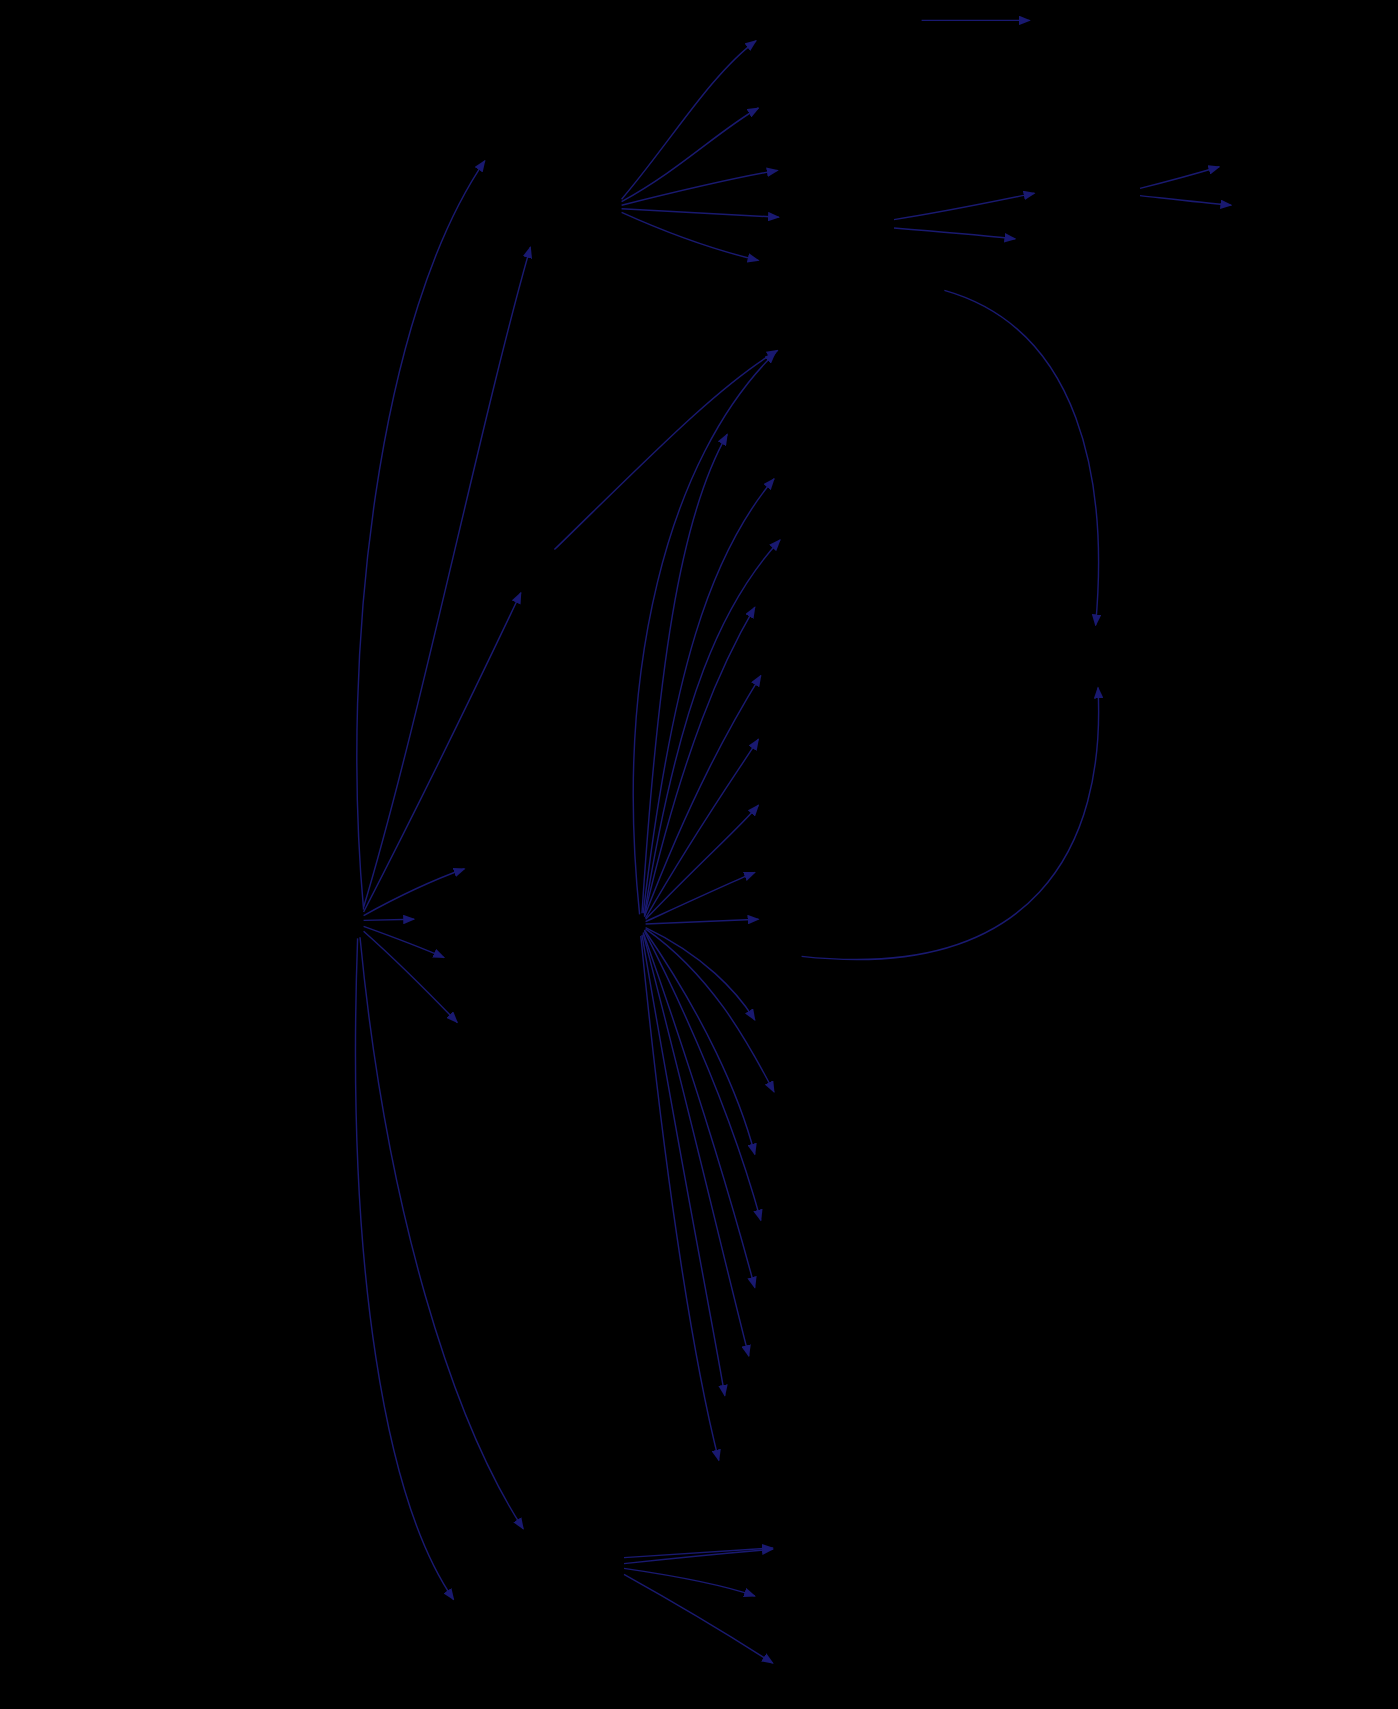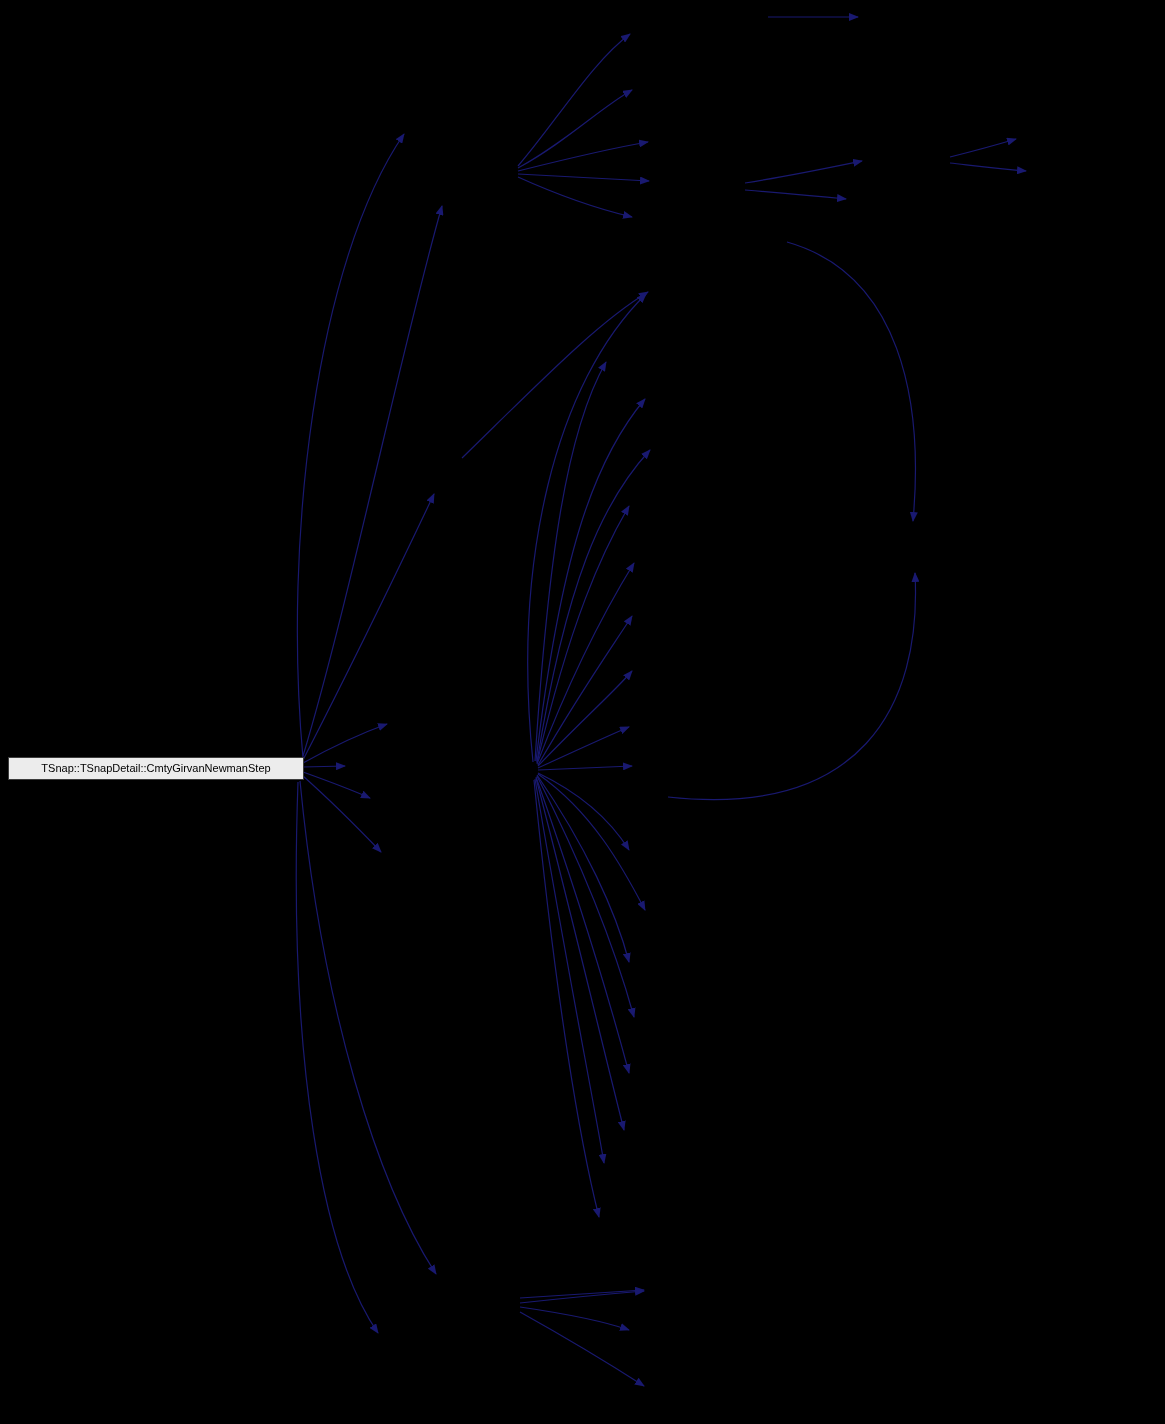--- a/index.html
+++ b/index.html
@@ -88,17 +88,14 @@
         <path d="M536,778 C576,932 604,1052 624,1130" class="edge" stroke="#191970" marker-end="url(#arrowhead)"></path>
         <path d="M535,779 C566,962 590,1082 604,1163" class="edge" stroke="#191970" marker-end="url(#arrowhead)"></path>
         <path d="M534,780 C556,1002 580,1142 599,1217" class="edge" stroke="#191970" marker-end="url(#arrowhead)"></path>
         <path d="M520,1298 L644,1290" class="edge" stroke="#191970" marker-end="url(#arrowhead)"></path>
         <path d="M520,1303 C566,1298 608,1294 644,1291" class="edge" stroke="#191970" marker-end="url(#arrowhead)"></path>
         <path d="M520,1307 C568,1314 606,1322 629,1330" class="edge" stroke="#191970" marker-end="url(#arrowhead)"></path>
         <path d="M520,1312 C572,1341 616,1368 644,1386" class="edge" stroke="#191970" marker-end="url(#arrowhead)"></path>
       </g>
   </svg>
 
-  <div class="graph-node" id="main-node" style="left: 8px; top: 757px; width: 296px; height: 23px; background: rgb(236, 236, 236); border: 1px solid rgb(61, 61, 61); color: rgb(0, 0, 0);">
-    <span>TSnap::TSnapDetail::CmtyGirvanNewmanStep</span>
-  </div>
 
 </div>
 
 </body></html>

